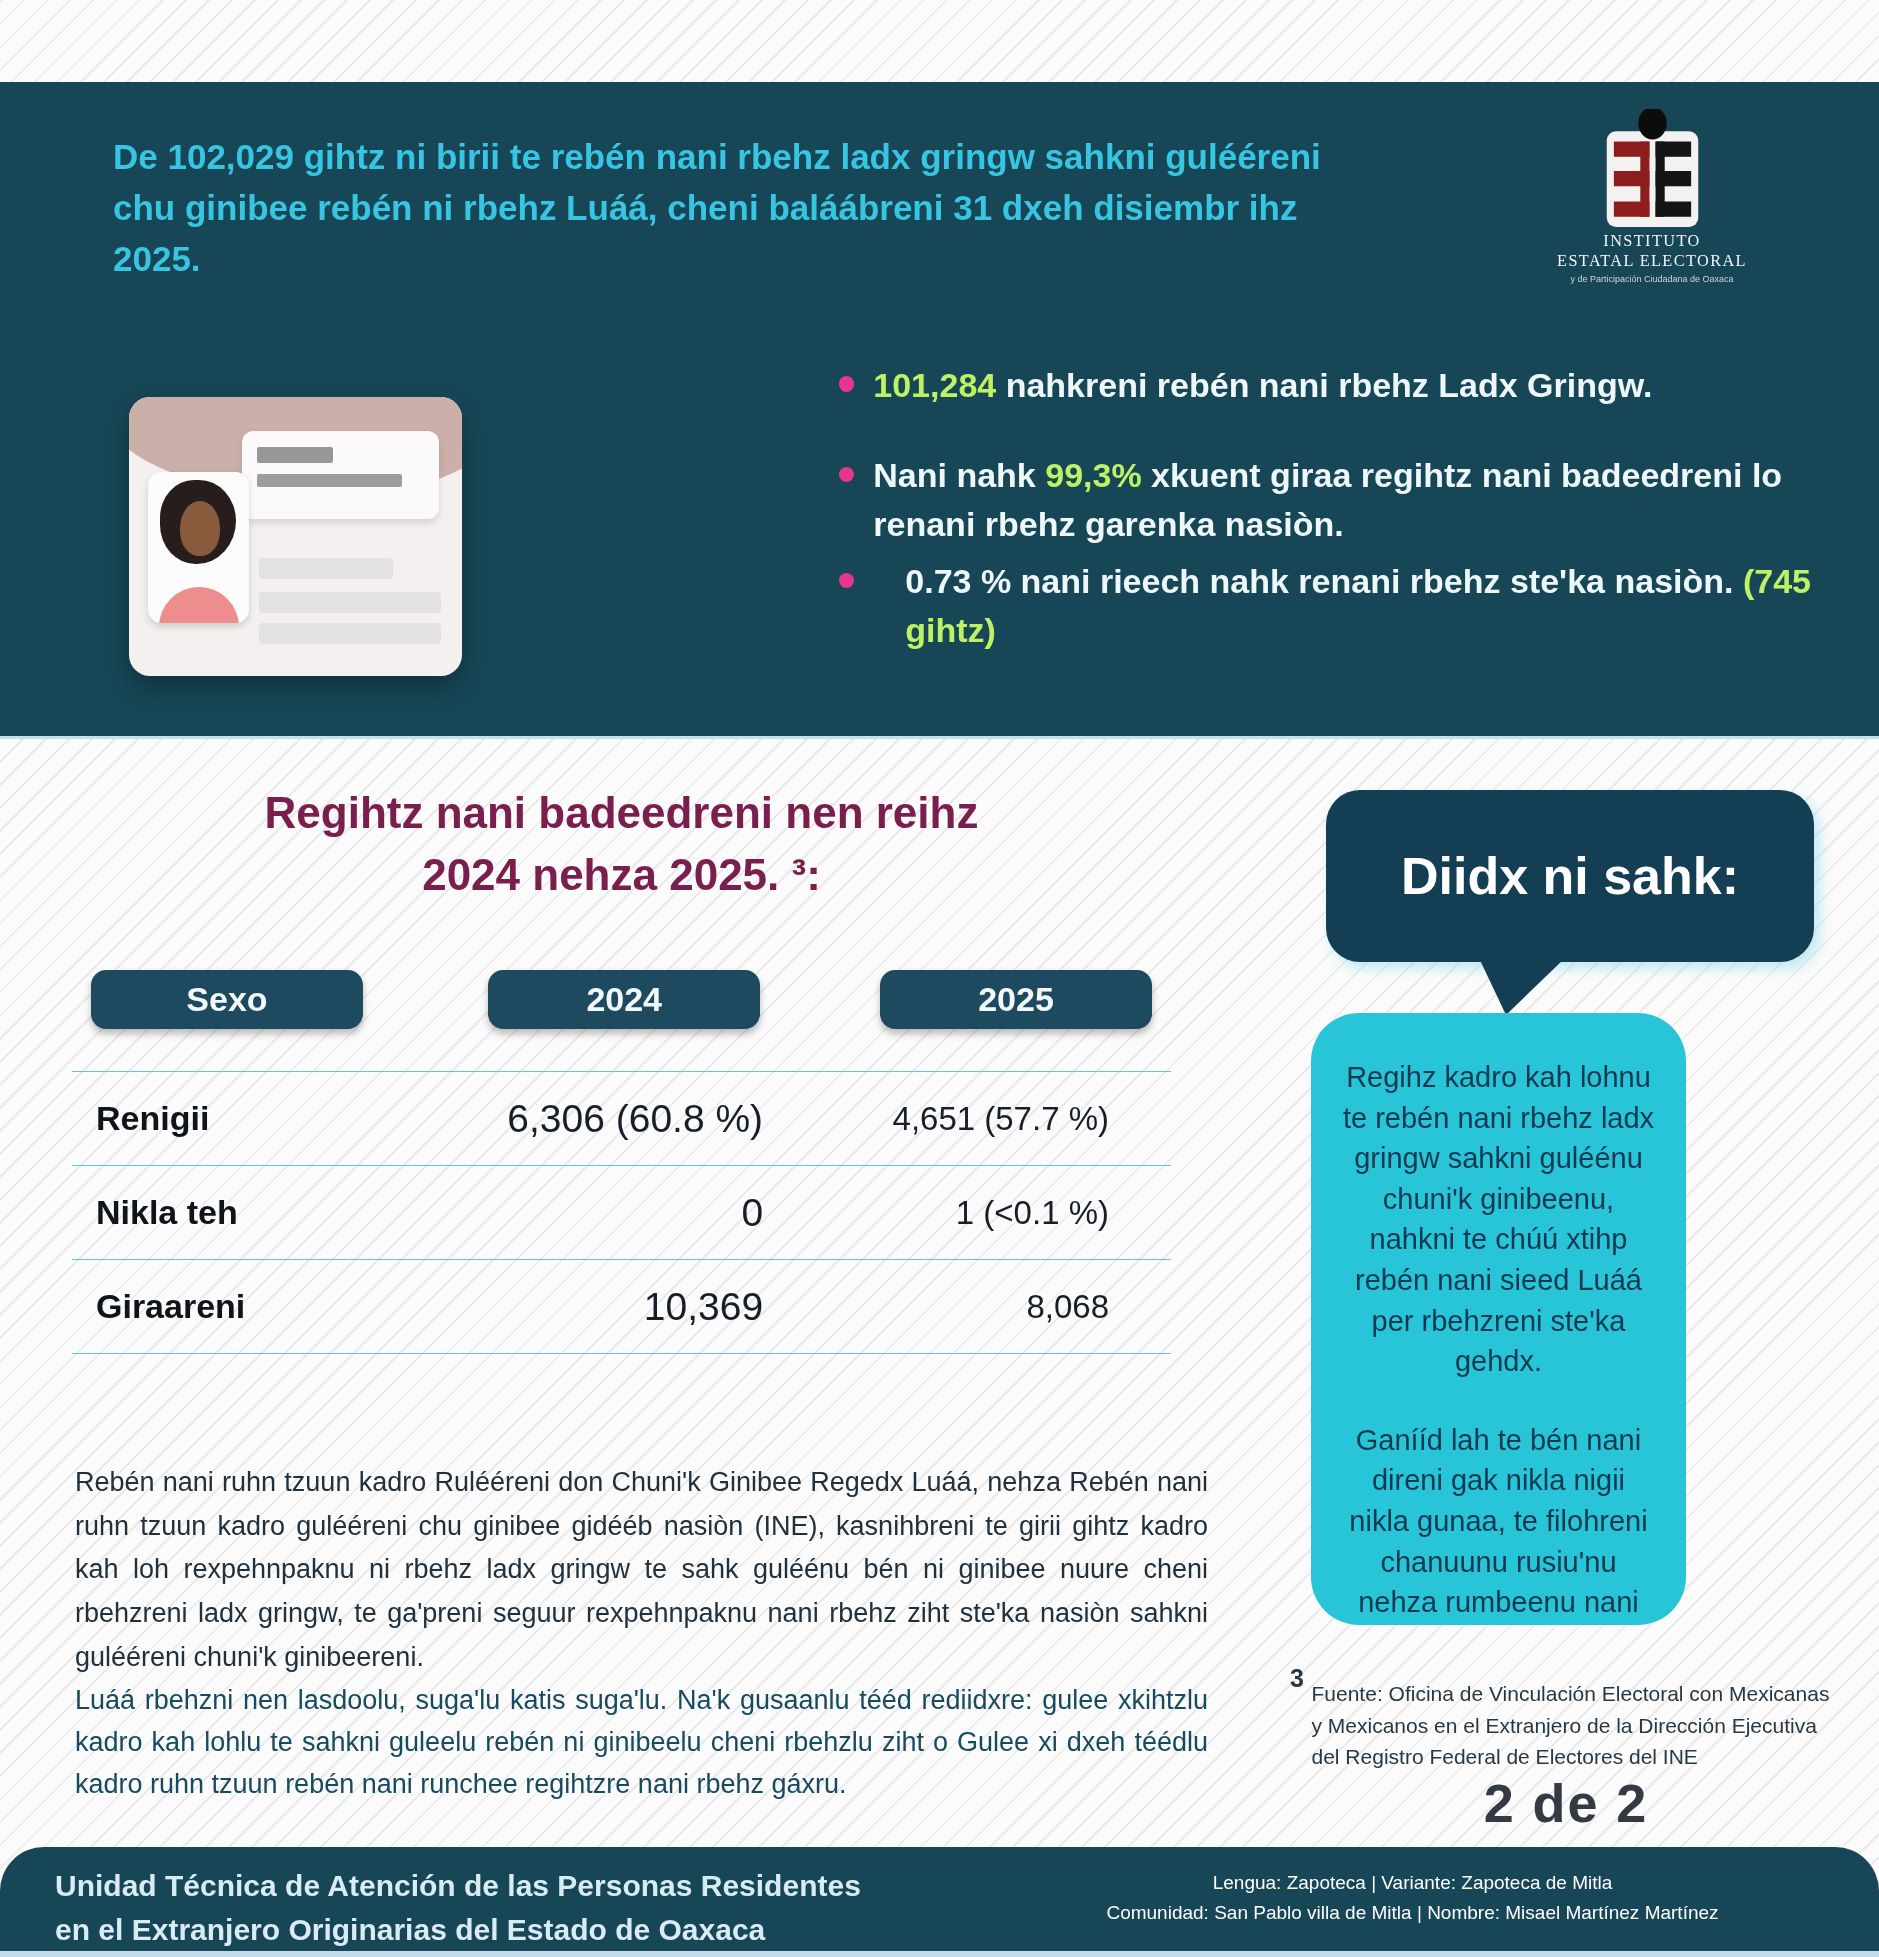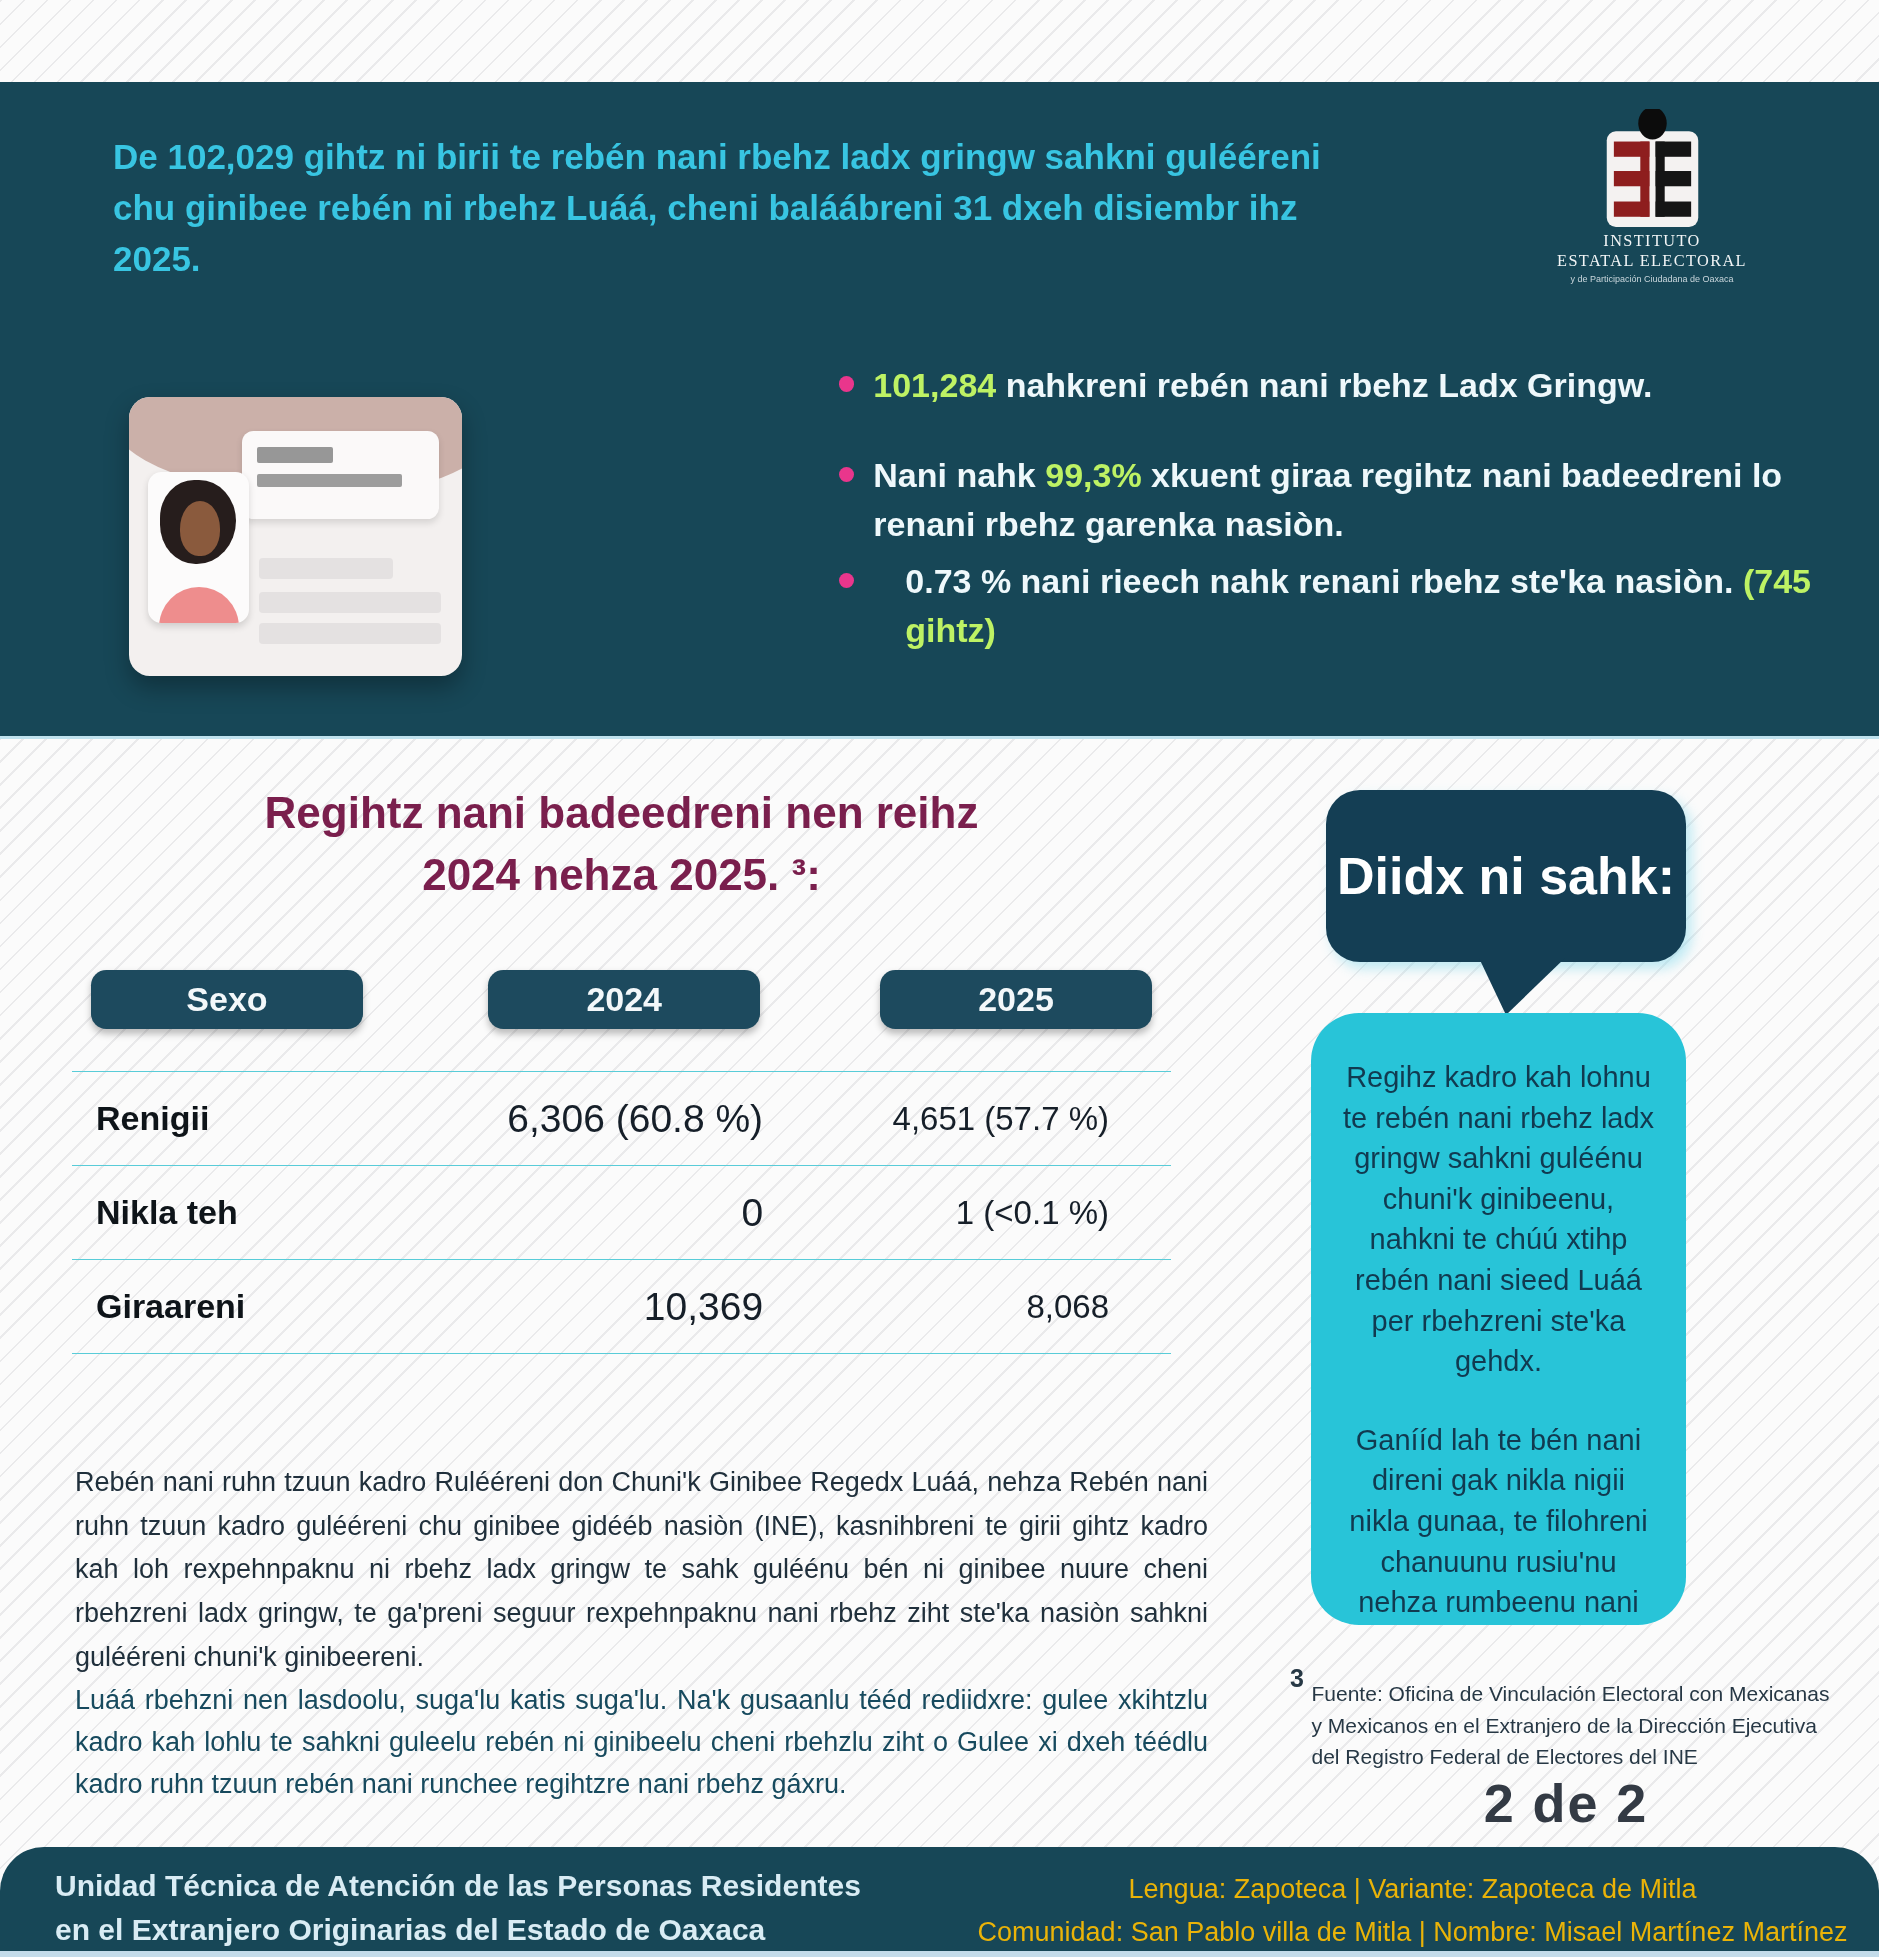--- a/index.html
+++ b/index.html
@@ -61,42 +61,42 @@
   .pill.p3{justify-self:end; margin-right:19px;}
   .rows{margin-top:42px; border-top:1.9px solid #59ccd8;}
   .row{height:93px; border-bottom:1.9px solid #59ccd8;}
   .row .lbl{padding-left:24px; font-size:34px; font-weight:bold; color:#0e1419;}
   .row .v2{justify-self:end; padding-right:1.9px; font-size:39px; color:#161f29;}
   .row .v3{justify-self:end; padding-right:62px; font-size:33px; color:#161f29;}
   .para{position:absolute; left:75px; width:1133px; font-size:27px; text-align:justify;}
   .para.p1{top:1461px; line-height:1.62; color:#20303c;}
   .para.p2{top:1680px; line-height:1.55; color:#174a5e;}
   
-  .bubble{position:absolute; left:1326px; top:790px; width:360px; height:172px;
+  .bubble{position:absolute; left:1326px; top:790px; width:488px; height:172px;
     background:#143e54; border-radius:34px; display:flex; align-items:center; justify-content:center;
     box-shadow:5.7px 6.7px 11.5px rgba(125,215,235,.45);}
   .bubble-title{color:#ffffff; font-size:52px; font-weight:bold;}
   .bubble-tail{position:absolute; left:153px; top:168px; width:0; height:0;
     border-left:27px solid transparent; border-right:59px solid transparent; border-top:57px solid #143e54;}
   .info-box{position:absolute; left:1311px; top:1013px; width:375px; height:612px; box-sizing:border-box;
     background:#28c4d8; border-radius:48px; padding:44px 29px; color:#113a50;
     font-size:29px; line-height:1.4; text-align:center; overflow:hidden;}
   .info-box .gap{height:38px;}
   .footnote{position:absolute; left:1290px; top:1668px; width:540px; display:flex; color:#273845;}
   .footnote sup{font-size:25px; font-weight:bold; margin-right:7.6px; transform:translateY(-3.8px);}
   .footnote .ft{font-size:21px; line-height:1.5;margin-top:10px;}
   .page-num{position:absolute; left:1394px; top:1772px; width:344px; text-align:center;
     font-size:54px; font-weight:bold; color:#333a44; letter-spacing:1.9px;}
   
   .footer{position:absolute; left:0; top:1847px; width:100%; height:111px;
     background:#174757; border-radius:44px 44px 0 0;}
   .footer-left{position:absolute; left:55px; top:17px; font-size:30px; font-weight:bold;
     color:#d9ecf4; line-height:1.45;}
   .footer-right{position:absolute; left:965px; right:19px; top:21px; text-align:center;
-    font-size:27px; color:#eab308; line-height:1.6; white-space:nowrap;}
+    font-size:19px; color:#ffffff; line-height:1.6; white-space:nowrap;}
   .bottom-strip{position:absolute; left:0; bottom:0; width:100%; height:6.7px; background:#c3dcea;}
 </style>
 </head>
 <body>
 
 <div class="page">
 
   <div class="header">
     <div class="header-title">De 102,029 gihtz ni birii te rebén nani rbehz ladx gringw sahkni gulééreni chu ginibee rebén ni rbehz Luáá, cheni baláábreni 31 dxeh disiembr ihz 2025.</div>
 

